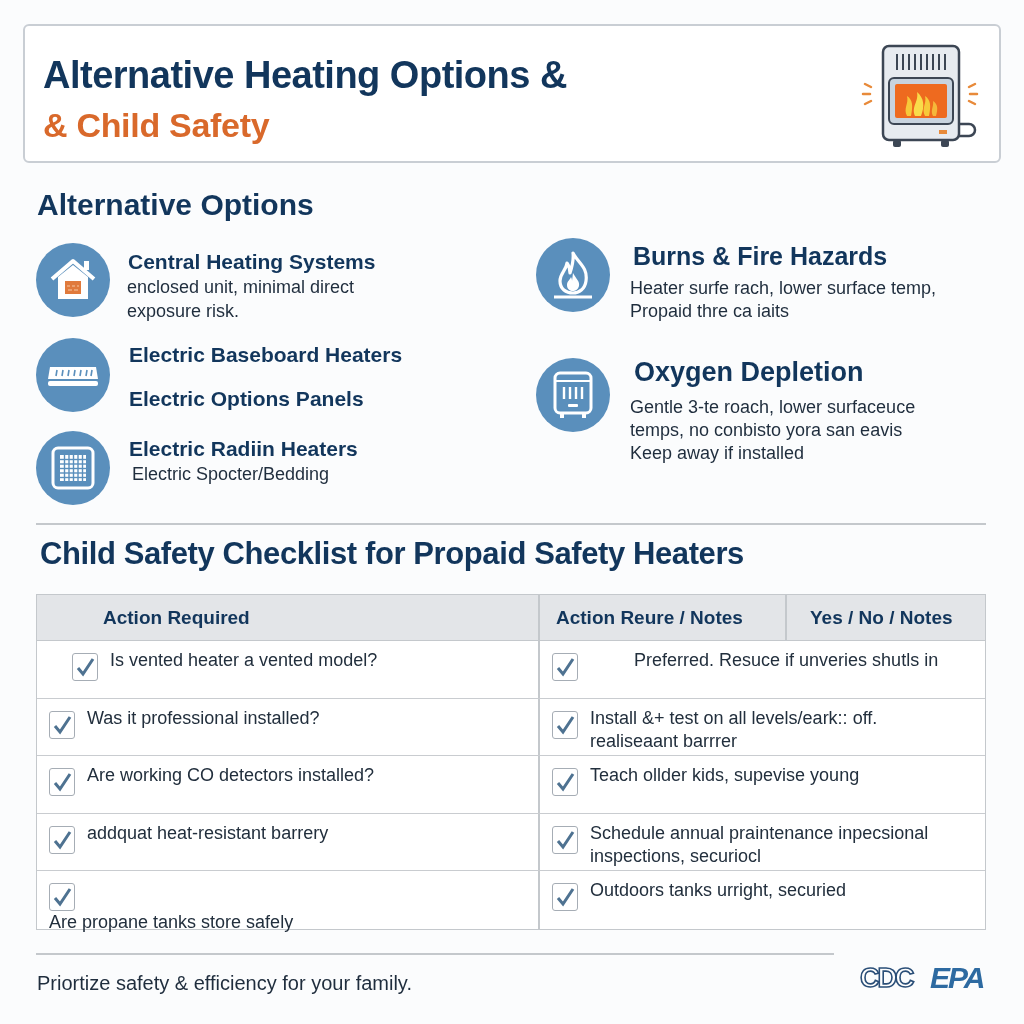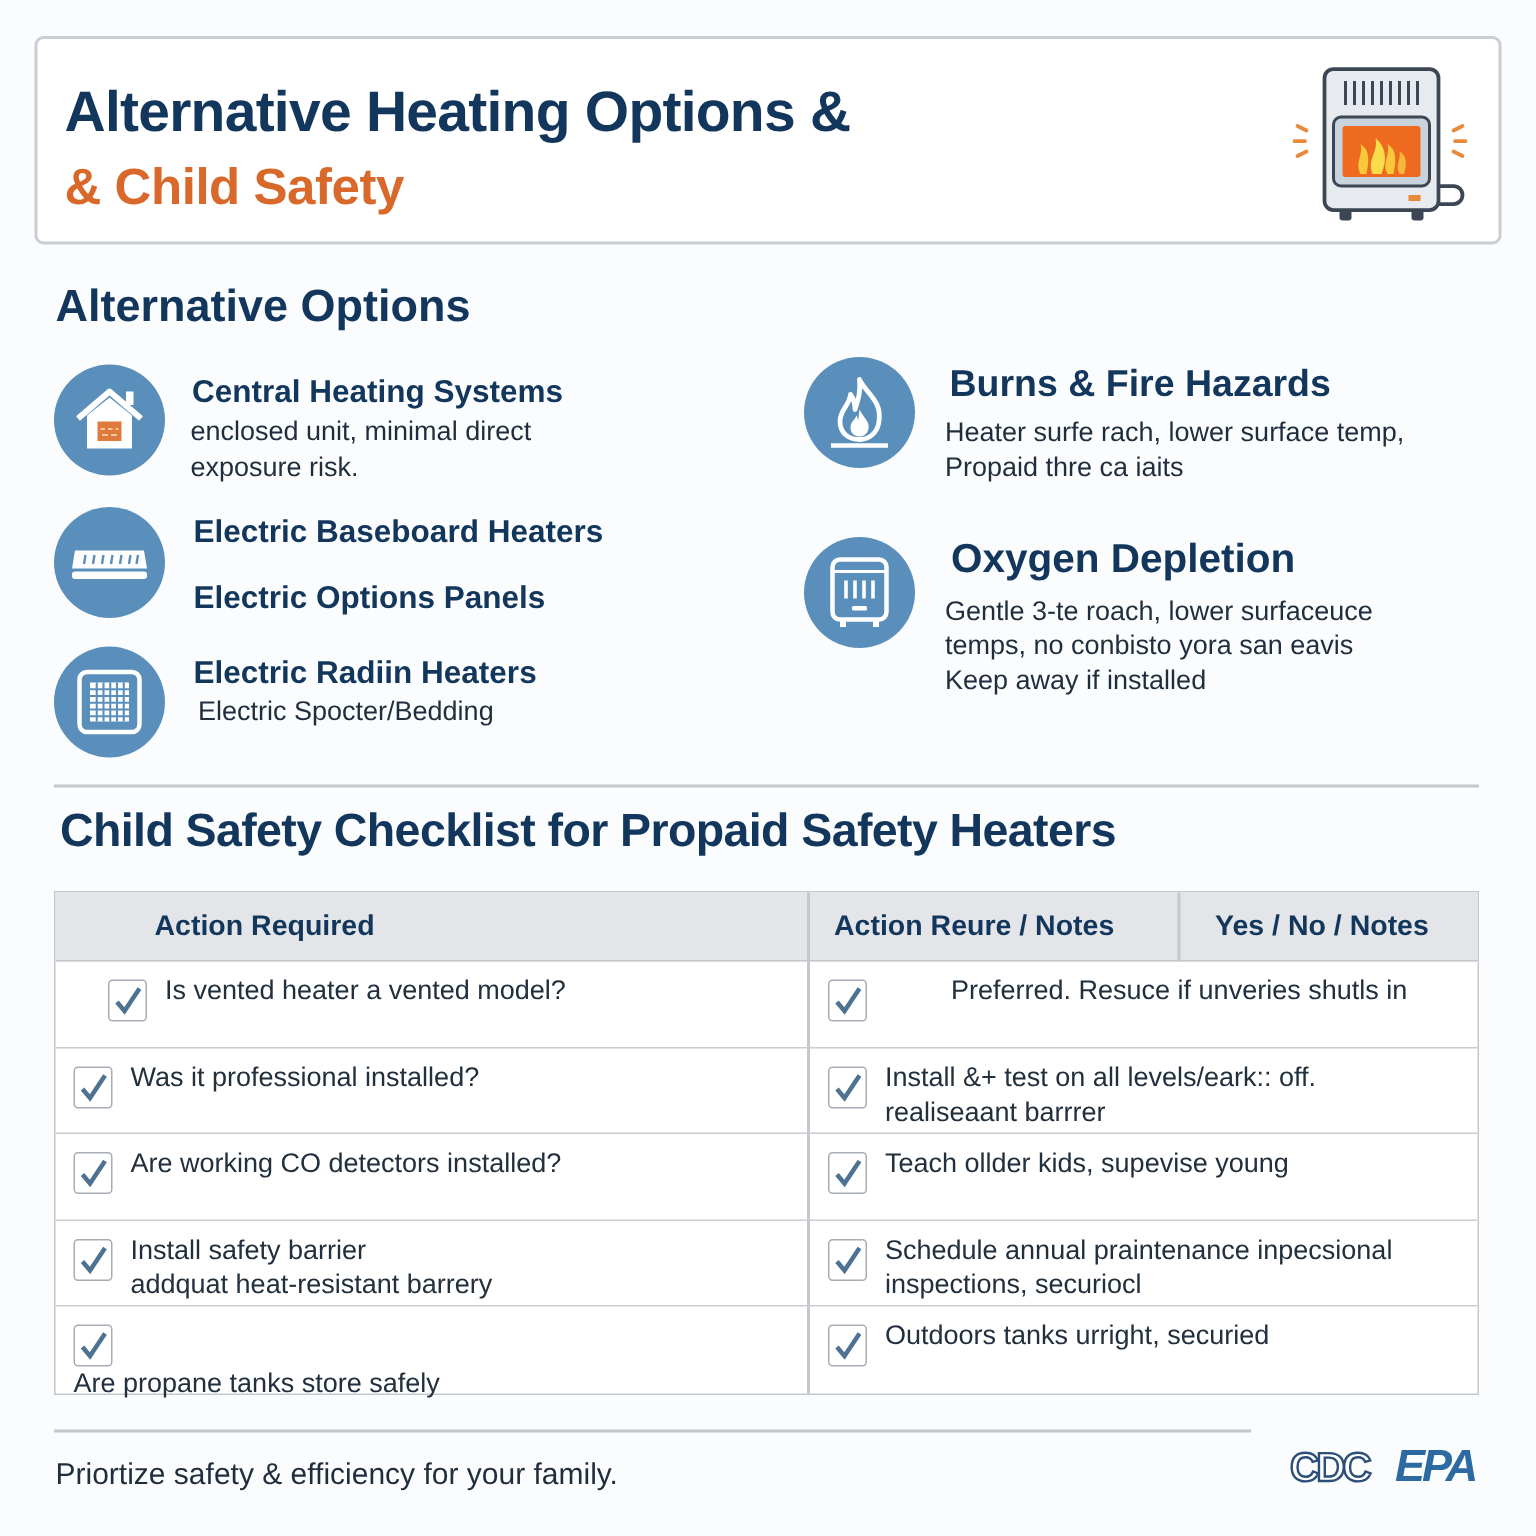--- a/index.html
+++ b/index.html
@@ -272,21 +272,20 @@
   </div>
 
   <div class="row" style="top:219px; height:57px;">
     <div class="cell" style="left:12px;">
       <div class="chk">
           <svg width="20" height="22" viewBox="0 0 20 22">
             <path d="M3 12 L8 18 L18 3" stroke="#4e7291" stroke-width="3" fill="none"></path>
           </svg>
         </div>
       <div>
-        <div class="cell-text">Install safety barrier</div>
         <div class="cell-text">addquat heat-resistant barrery</div>
       </div>
     </div>
     <div class="cell" style="left:515px;">
       <div class="chk">
           <svg width="20" height="22" viewBox="0 0 20 22">
             <path d="M3 12 L8 18 L18 3" stroke="#4e7291" stroke-width="3" fill="none"></path>
           </svg>
         </div>
       <div>

